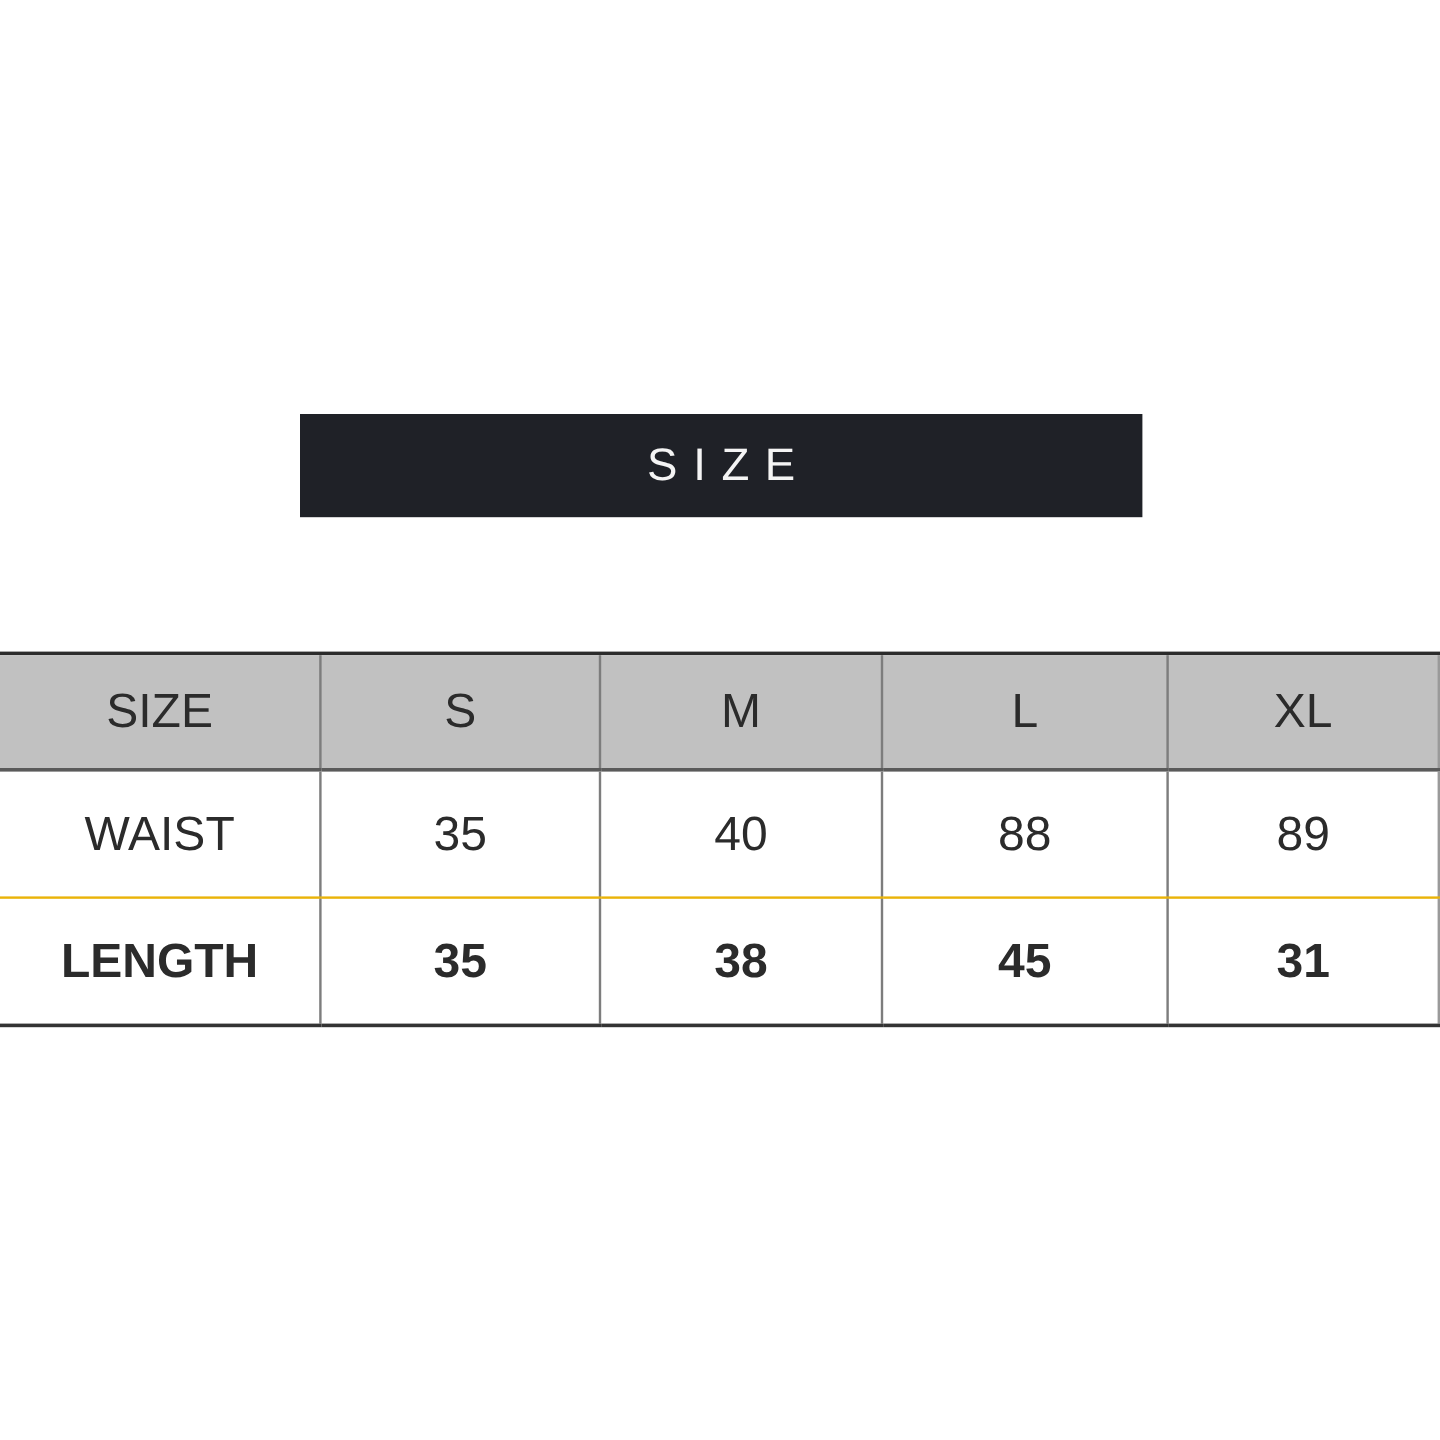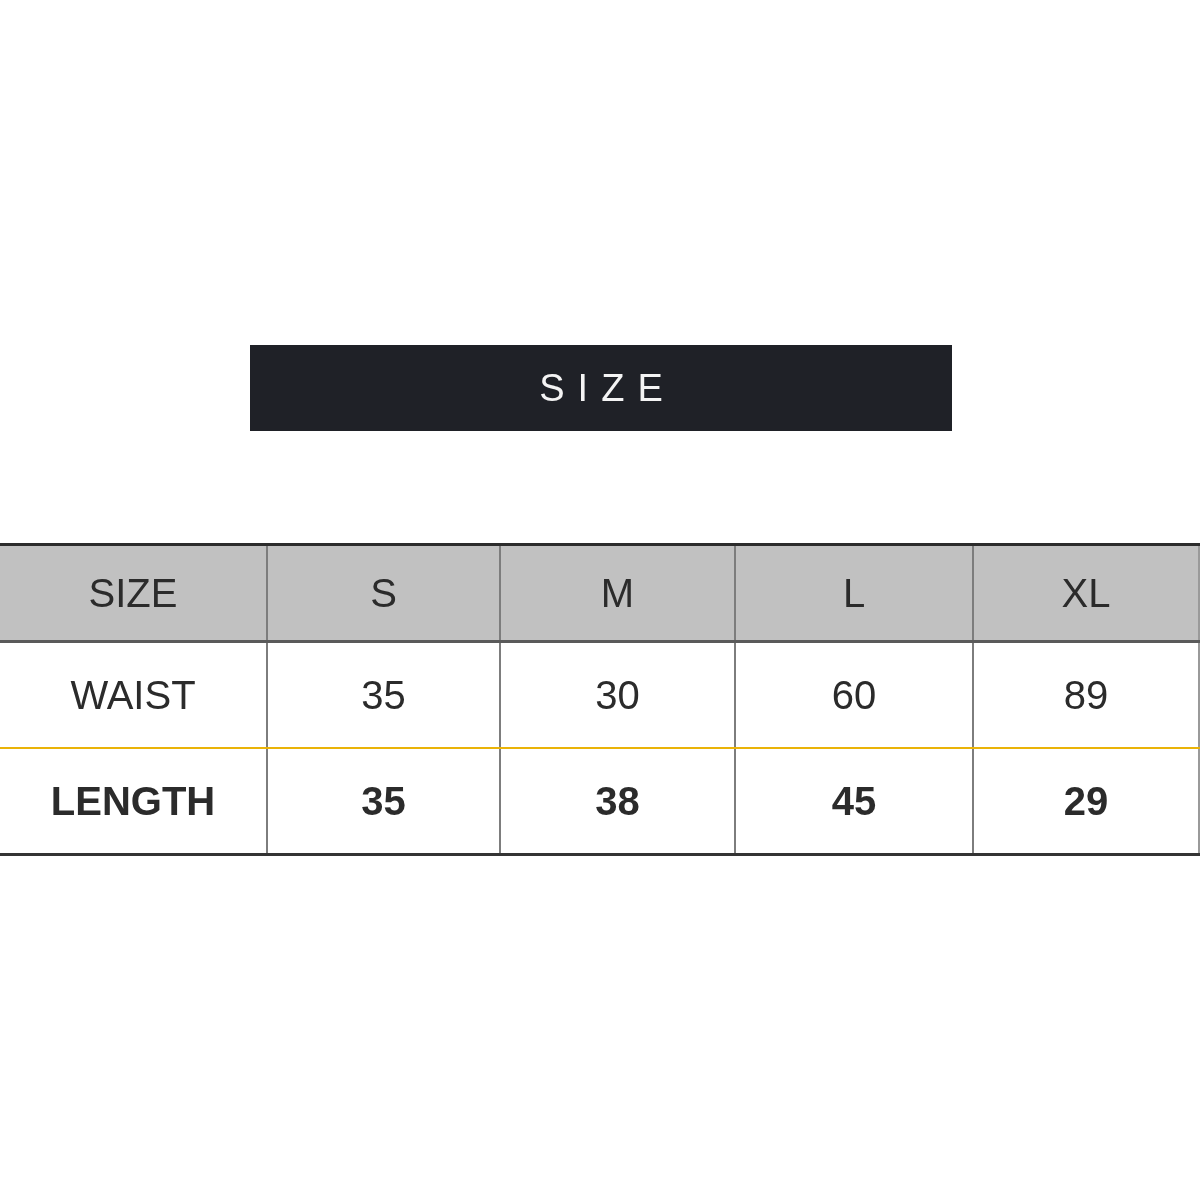--- a/index.html
+++ b/index.html
@@ -115,28 +115,28 @@
           <th>S</th>
           <th>M</th>
           <th>L</th>
           <th>XL</th>
         </tr>
       </thead>
       <tbody>
         <tr class="row-waist">
           <td>WAIST</td>
           <td>35</td>
-          <td>30</td>
-          <td>60</td>
+          <td>40</td>
+          <td>88</td>
           <td>89</td>
         </tr>
         <tr class="row-length">
           <td>LENGTH</td>
           <td>35</td>
           <td>38</td>
           <td>45</td>
-          <td>29</td>
+          <td>31</td>
         </tr>
       </tbody>
     </table>
   </div>
 
 </div>
 
 </body></html>

